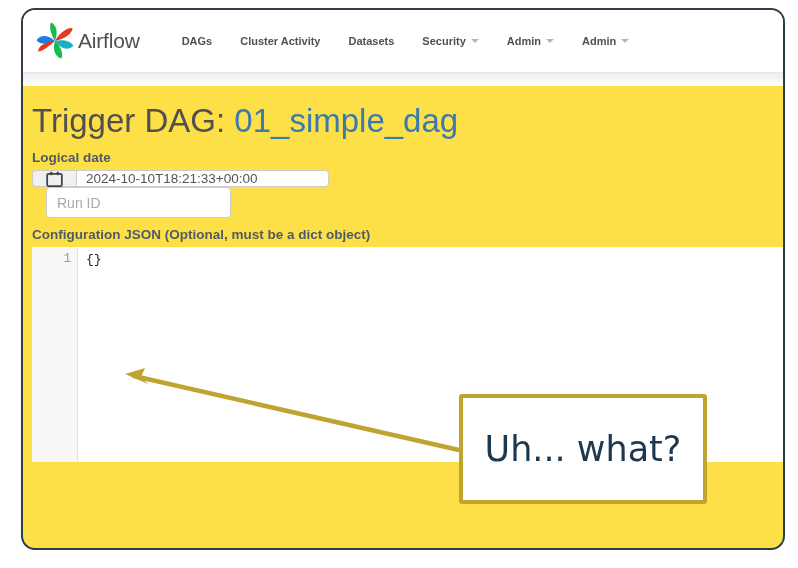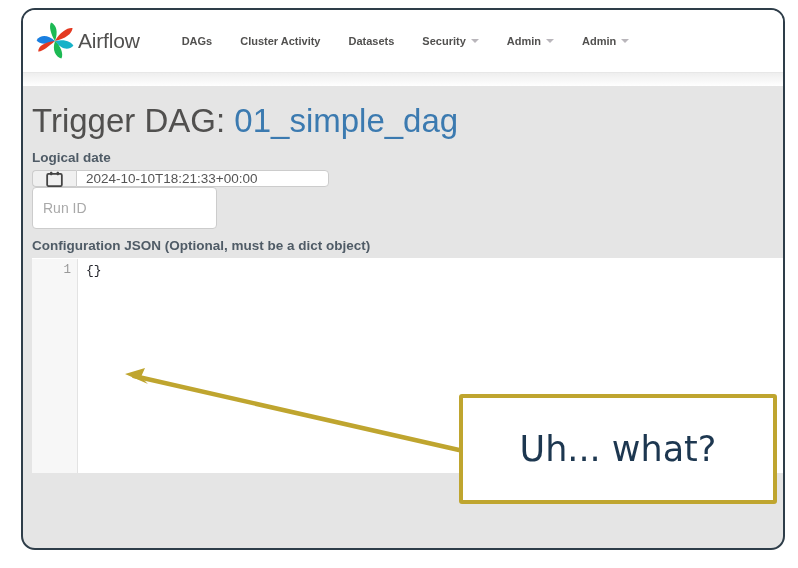--- a/index.html
+++ b/index.html
@@ -18,21 +18,21 @@
 
   
   #page-frame {
     position: absolute;
     left: 21px;
     top: 8px;
     width: 764px;
     height: 542px;
     border: 2px solid #2e3d49;
     border-radius: 14px;
-    background: #e5e5e5;
+    background: #fde047;
     overflow: hidden;
     box-sizing: border-box;
   }
 
   
   #navbar {
     position: relative;
     height: 62px;
     background: #ffffff;
     display: flex;
@@ -139,23 +139,23 @@
     font-family: "Liberation Sans", sans-serif;
     font-size: 13.5px;
     color: #555;
     padding: 0 9px;
     background: #fff;
     box-sizing: border-box;
     outline: none;
   }
 
   .text-field {
-    margin-left: 3px;
+    margin-left: 17px;
     width: 185px;
-    height: 42px;
+    height: 31px;
     border: 1px solid #ccc;
     border-radius: 4px;
     font-family: "Liberation Sans", sans-serif;
     font-size: 14px;
     color: #555;
     padding: 0 10px;
     box-sizing: border-box;
     outline: none;
     background: #fff;
   }
@@ -197,21 +197,21 @@
     left: 0;
     top: 0;
     width: 798px;
     height: 568px;
     pointer-events: none;
   }
   #annotation-box {
     position: absolute;
     left: 459px;
     top: 394px;
-    width: 318px;
+    width: 248px;
     height: 110px;
     border: 4px solid #bfa52f;
     border-radius: 3px;
     background: #ffffff;
     display: flex;
     align-items: center;
     justify-content: center;
     box-sizing: border-box;
   }
   #annotation-text {

